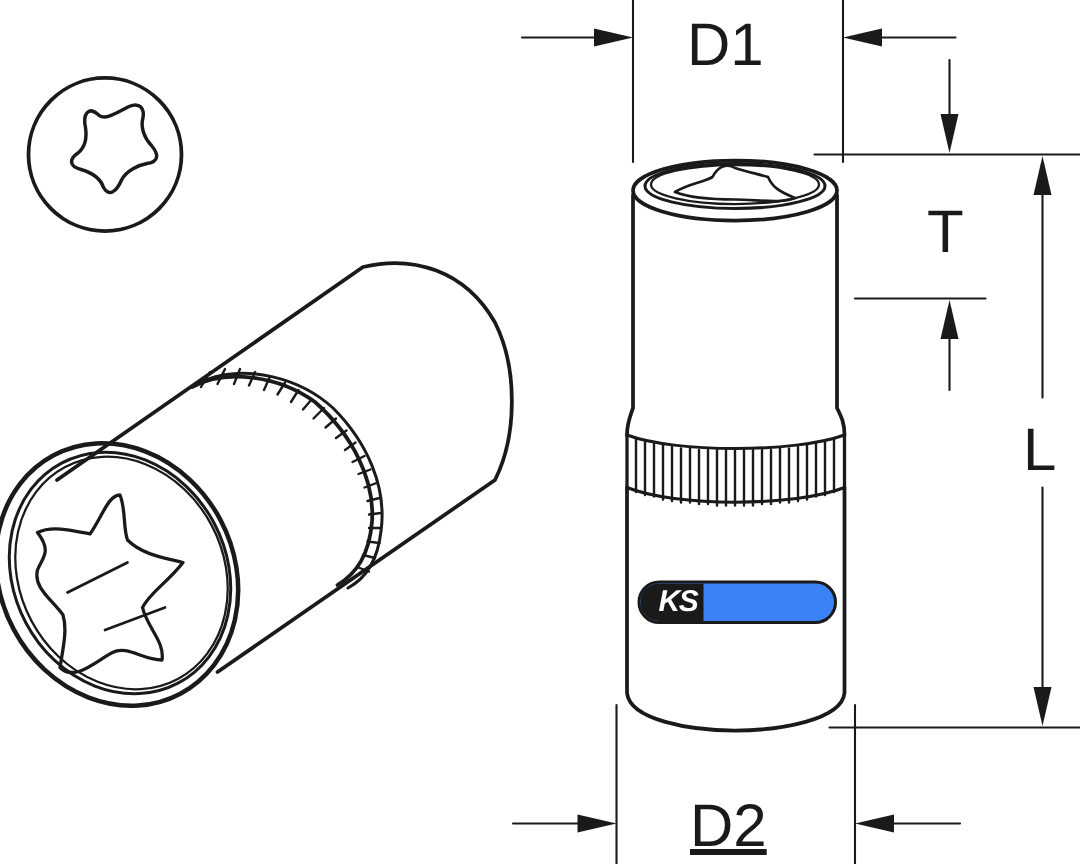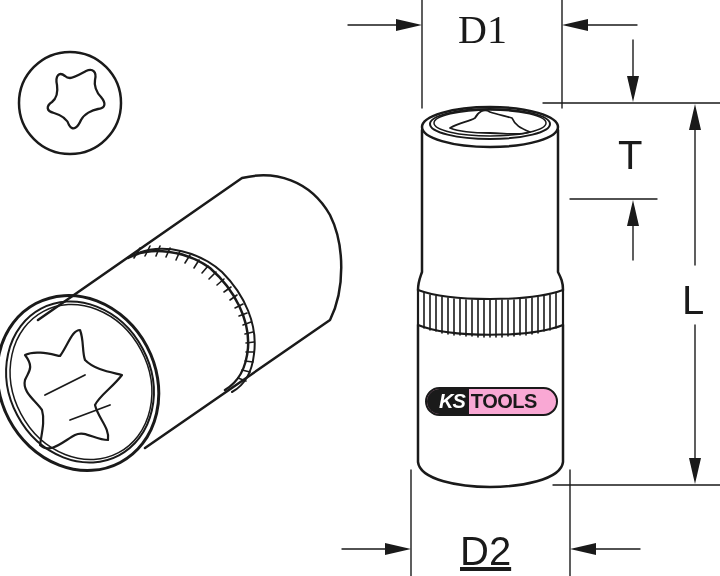--- a/index.html
+++ b/index.html
@@ -1,19 +1,19 @@
 <!DOCTYPE html>
 <html><head>
 <meta charset="utf-8">
 <style>
   html, body { margin: 0; padding: 0; background: #ffffff; }
   body { width: 720px; height: 576px; position: relative; overflow: hidden; font-family: "Liberation Sans", sans-serif; }
   #drawing { position: absolute; left: 0; top: 0; width: 720px; height: 576px; }
   .lbl { position: absolute; font-family: "Liberation Sans", sans-serif; color: #1a1a1a; font-size: 40px; line-height: 1; }
-  .logo { position: absolute; left: 425px; top: 387px; width: 133px; height: 29px; border: 2px solid #1a1a1a; border-radius: 15px; display: flex; overflow: hidden; box-sizing: border-box; background:#f9a8d4; }
+  .logo { position: absolute; left: 425px; top: 387px; width: 133px; height: 29px; border: 2px solid #1a1a1a; border-radius: 15px; display: flex; overflow: hidden; box-sizing: border-box; background:#3b82f6; }
   .logo .ks { background: #1a1a1a; color: #fff; font-weight: bold; font-style: italic; font-size: 20px; padding: 0 4px 0 12px; display:flex; align-items:center; letter-spacing:-1px; }
   .logo .tools { color: #1a1a1a; font-weight: bold; font-size: 20px; display:flex; align-items:center; padding-left: 2px; letter-spacing:-0.5px; }
 </style>
 </head>
 <body>
 
 <svg id="drawing" viewBox="0 0 720 576" xmlns="http://www.w3.org/2000/svg">
   <g fill="none" stroke="#1a1a1a" stroke-width="2.2" stroke-linejoin="round" stroke-linecap="round">
 
     <g>
@@ -131,21 +131,20 @@
     <polygon points="562,25 588,19 588,31"></polygon>
     <polygon points="633,102 627,76 639,76"></polygon>
     <polygon points="633,200 627,226 639,226"></polygon>
     <polygon points="695,104 689,130 701,130"></polygon>
     <polygon points="695,484 689,458 701,458"></polygon>
     <polygon points="411,549 385,543 385,555"></polygon>
     <polygon points="570,549 596,543 596,555"></polygon>
   </g>
 </svg>
 
-<div class="lbl" style="left:458px; top:10px;font-family:Liberation Serif, serif;">D1</div>
+<div class="lbl" style="left:458px; top:10px;">D1</div>
 <div class="lbl" style="left:618px; top:135px;">T</div>
 <div class="lbl" style="left:682px; top:280px;">L</div>
 <div class="lbl" style="left:460px; top:531px;text-decoration:underline;">D2</div>
 
 <div class="logo">
   <span class="ks">KS</span>
-  <span class="tools">TOOLS</span>
 </div>
 
 </body></html>

